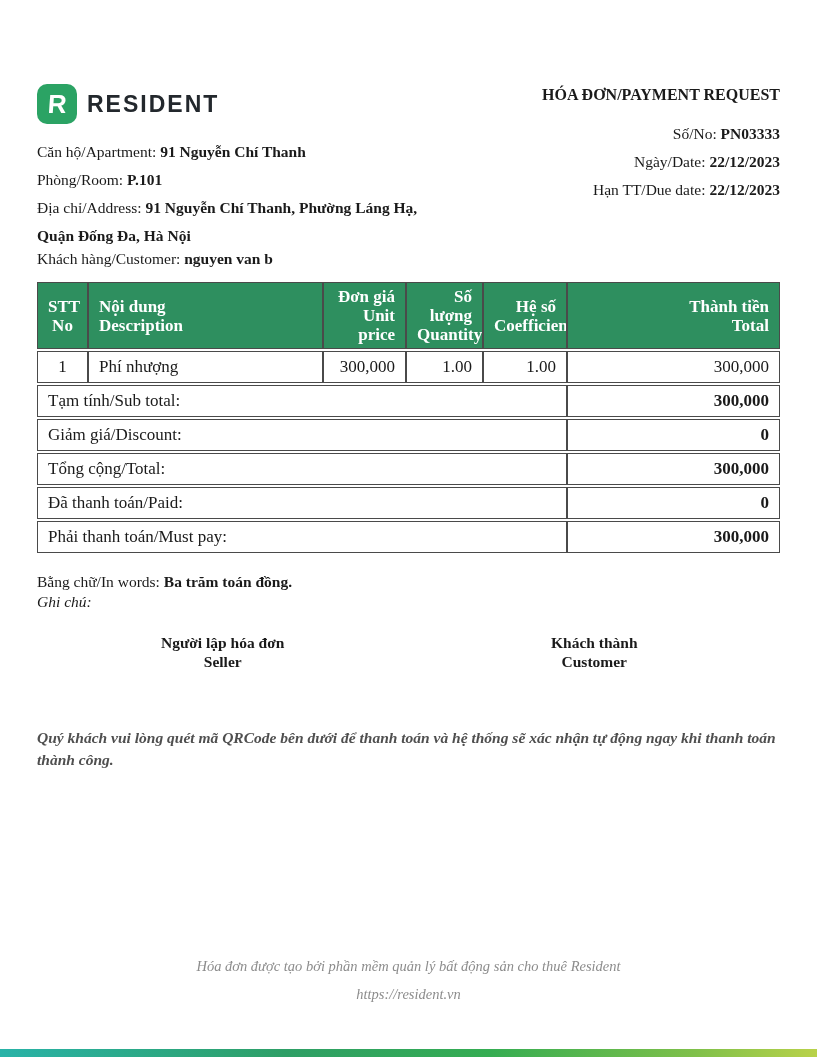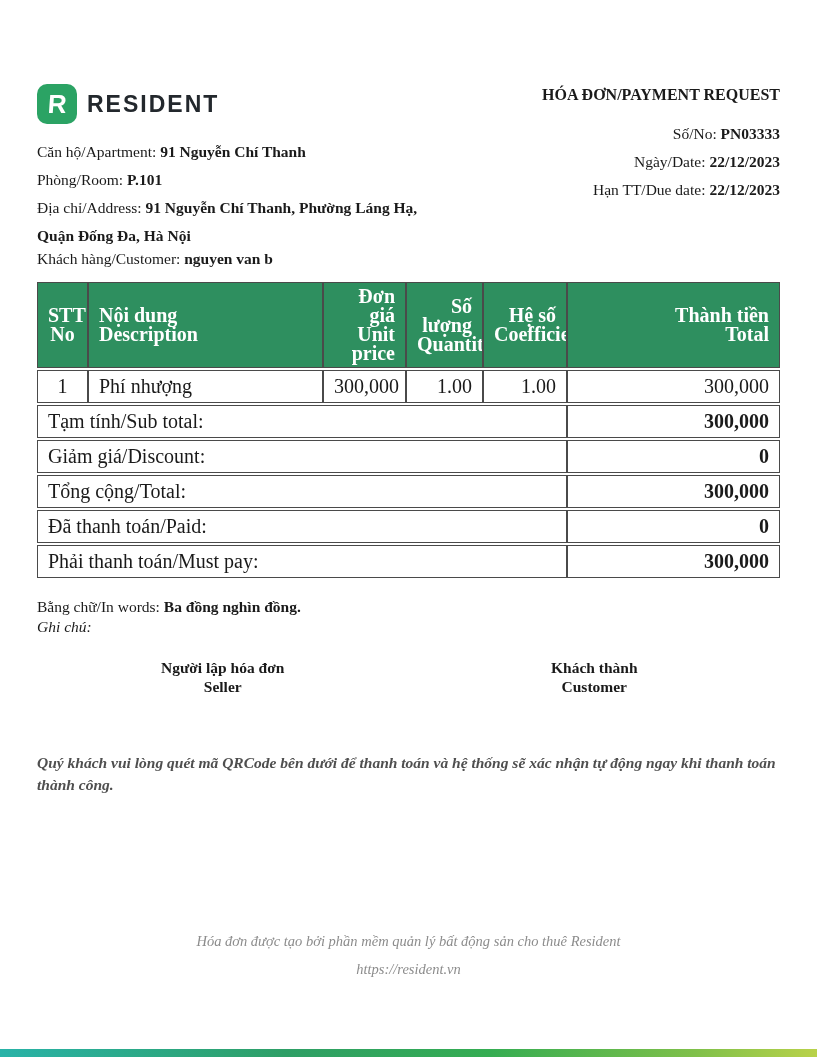--- a/index.html
+++ b/index.html
@@ -53,21 +53,21 @@
 
   .customer-line { font-size: 15.5px; }
 
   
   .inv-table {
     width: 100%;
     margin-top: 12px;
     border-collapse: separate;
     border-spacing: 0 2px;
     table-layout: fixed;
-    font-size: 20px;
+    font-size: 17px;
   }
   .inv-table th, .inv-table td {
     border: 1px solid #4a4a4a;
     padding: 4px 10px;
     overflow: hidden;
   }
   .inv-table thead th {
     background: #2e8f5f;
     color: #ffffff;
     font-weight: bold;
@@ -105,21 +105,21 @@
     font-weight: bold;
     font-style: italic;
     color: #e9201e;
     margin-top: 2px;
   }
 
   
   .footer {
     position: absolute;
     left: 0; right: 0;
-    top: 927px;
+    top: 952px;
     text-align: center;
     font-style: italic;
     color: #8c8c8c;
     font-size: 14.5px;
     line-height: 28px;
   }
   .bottom-bar {
     position: absolute;
     left: 0; right: 0; bottom: 0;
     height: 8px;
@@ -219,21 +219,21 @@
         <td class="cell-right cell-bold">0</td>
       </tr>
       <tr>
         <td colspan="5" class="sum-label">Phải thanh toán/Must pay:</td>
         <td class="cell-right cell-bold">300,000</td>
       </tr>
     </tbody>
   </table>
 
   <div class="inwords">
-    <span>Bằng chữ/In words: </span><b>Ba đồng nghìn đồng.</b>
+    <span>Bằng chữ/In words: </span><b>Ba trăm toán đồng.</b>
   </div>
   <div class="note-label">Ghi chú:</div>
 
   <div class="sign-row">
     <div class="sign-block">
       <div>Người lập hóa đơn</div>
       <div>Seller</div>
     </div>
     <div class="sign-block">
       <div>Khách thành</div>

